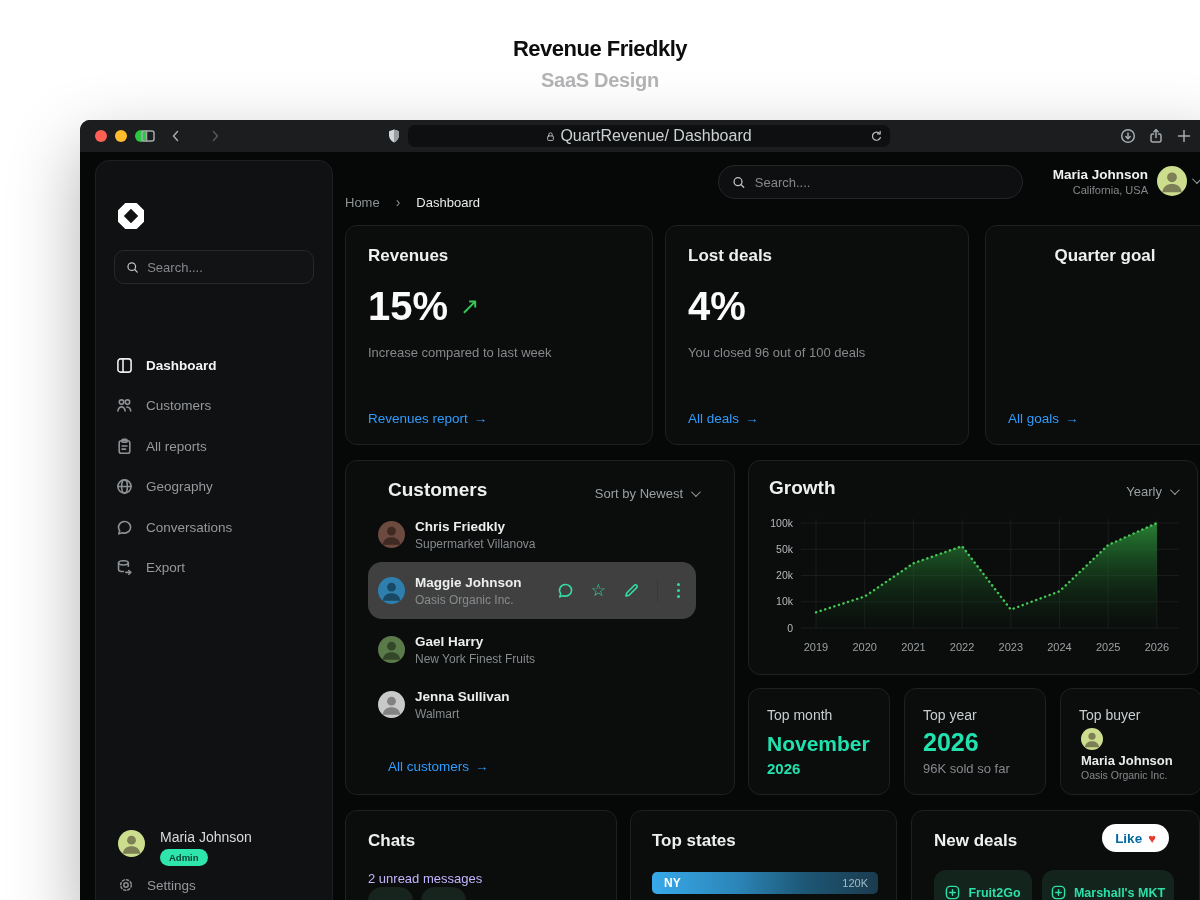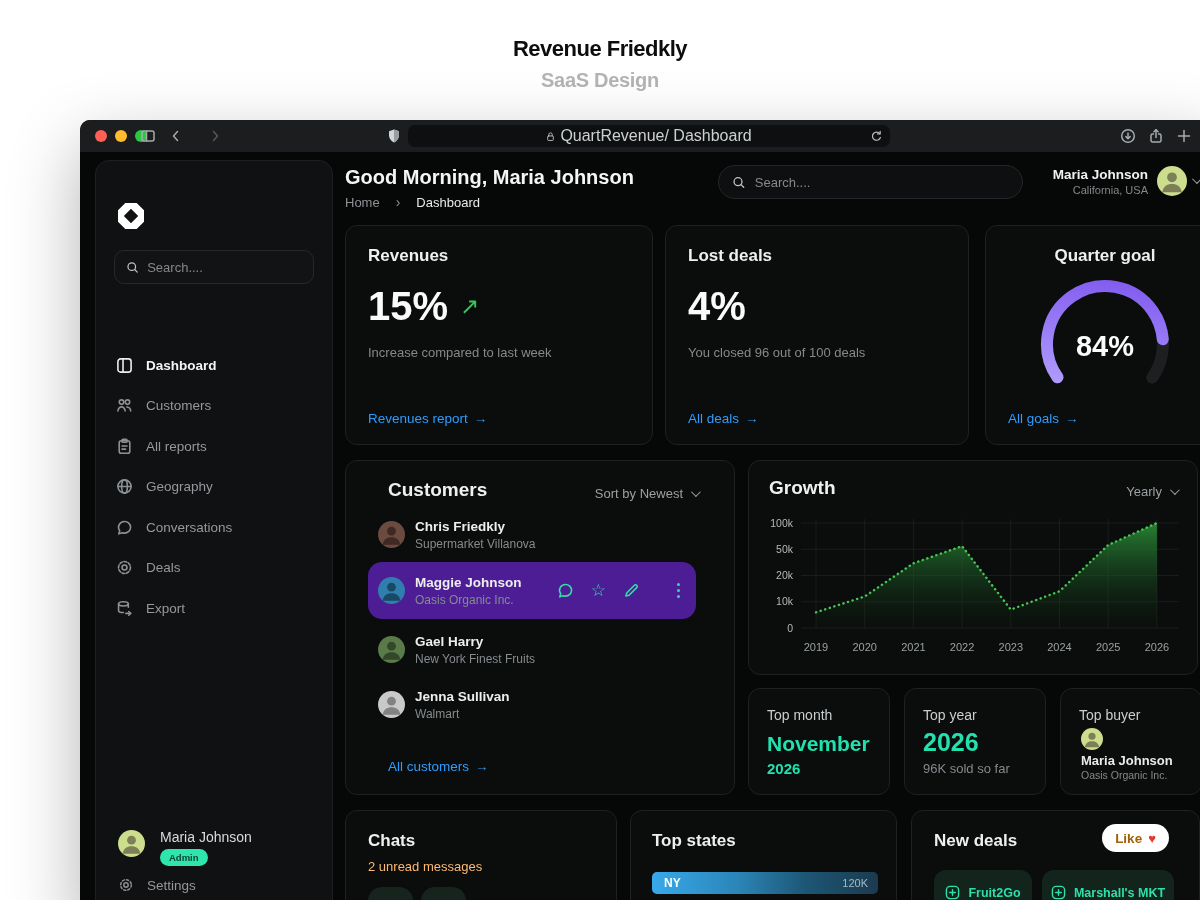--- a/index.html
+++ b/index.html
@@ -85,21 +85,21 @@
   
   .card-customers { left:265px; top:308px; width:390px; height:335px; }
   .cust-title { position:absolute; left:42px; top:18px; font-size:19px; font-weight:700; color:#eef0f0; }
   .sort { position:absolute; right:36px; top:25px; font-size:13px; color:#9ba0a3; display:flex; align-items:center; gap:8px; cursor:pointer; }
   .chev { width:7px; height:7px; border-right:1.5px solid #9ba0a3; border-bottom:1.5px solid #9ba0a3;
           transform:rotate(45deg) translateY(-2px); }
   .cust-row { position:absolute; left:22px; width:328px; height:57px; border-radius:14px; }
   .cust-row .avatar { position:absolute; left:10px; top:15px; width:27px; height:27px; }
   .cust-row .c-name { position:absolute; left:47px; top:13px; font-size:13.5px; font-weight:700; color:#eceeee; }
   .cust-row .c-comp { position:absolute; left:47px; top:31px; font-size:12px; color:#868b8e; }
-  .cust-row.selected { background:#4c1d95; }
+  .cust-row.selected { background:#404040; }
   .row-actions { position:absolute; right:14px; top:0; height:57px; display:flex; align-items:center; gap:17px; }
   .row-actions svg { width:17px; height:17px; stroke:#35dba6; }
   .act-star { color:#35dba6; font-size:17px; line-height:1; cursor:pointer; }
   .act-div { width:1px; height:22px; background:#2c3e36; }
   .kebab { display:flex; flex-direction:column; gap:3px; cursor:pointer; padding:2px; }
   .kebab i { width:3px; height:3px; border-radius:50%; background:#35dba6; }
 
   
   .card-growth { left:668px; top:308px; width:450px; height:215px; }
   .growth-title { position:absolute; left:20px; top:16px; font-size:19px; font-weight:700; color:#eef0f0; }
@@ -115,36 +115,36 @@
   .card-year { left:824px; }
   .year-val { position:absolute; left:18px; top:39px; font-size:25px; font-weight:700; color:#21e2ae; }
   .year-sub { position:absolute; left:18px; top:72px; font-size:13px; color:#85898c; }
   .card-buyer { left:980px; }
   .card-buyer .avatar { position:absolute; left:20px; top:39px; width:22px; height:22px; }
   .buyer-name { position:absolute; left:20px; top:64px; font-size:13px; font-weight:600; color:#e9ebeb; }
   .buyer-comp { position:absolute; left:20px; top:80px; font-size:10.5px; color:#85898c; }
 
   
   .card-chats { left:265px; top:658px; width:272px; height:160px; }
-  .chats-sub { position:absolute; left:22px; top:48px; font-size:13px; color:#fdba74; }
+  .chats-sub { position:absolute; left:22px; top:60px; font-size:13px; color:#c4b5fd; }
   .chat-pill { position:absolute; top:76px; width:45px; height:50px; border-radius:14px; background:#17241d; }
   .chat-pill.p1 { left:22px; } .chat-pill.p2 { left:75px; }
 
   .card-states { left:550px; top:658px; width:267px; height:160px; }
   .card-states .card-title { left:21px; }
   .state-bar { position:absolute; left:21px; top:61px; width:226px; height:22px; border-radius:5px;
                background:linear-gradient(90deg,#38a9ea 0%, #2b85b7 38%, #1d5675 68%, #1b3b4e 100%);
                display:flex; align-items:center; justify-content:space-between; padding:0 10px 0 12px; }
   .state-label { font-size:12px; font-weight:700; color:#ffffff; }
   .state-value { font-size:11px; color:#a3bac4; }
 
   .card-deals { left:831px; top:658px; width:289px; height:160px; }
   .like-btn { position:absolute; left:190px; top:13px; width:67px; height:28px; border-radius:14px; background:#ffffff;
               display:flex; align-items:center; justify-content:center; gap:6px; cursor:pointer; }
-  .like-txt { font-size:13.5px; font-weight:600; color:#a16207; }
+  .like-txt { font-size:13.5px; font-weight:600; color:#0369a1; }
   .like-heart { font-size:13px; color:#e8392e; }
   .deal-btn { position:absolute; top:59px; height:45px; border-radius:12px; background:#12241c;
               display:flex; align-items:center; justify-content:center; gap:8px; cursor:pointer;
               font-size:12.5px; font-weight:600; color:#2fdfa9; }
   .deal-btn svg { width:15px; height:15px; stroke:#2fdfa9; }
   .deal-1 { left:22px; width:98px; } .deal-2 { left:130px; width:132px; }
 
   .ic { fill:none; stroke-width:1.5; stroke-linecap:round; stroke-linejoin:round; }
 </style>
 </head>
@@ -268,27 +268,20 @@
                 <ellipse cx="8" cy="8" rx="2.7" ry="6.2"></ellipse>
                 <line x1="1.8" y1="8" x2="14.2" y2="8"></line>
               </svg>
             <span>Geography</span>
             </li>
           <li class="nav-item">
             <svg viewBox="0 0 16 16" class="ic">
                 <path d="M8 2.3a5.7 5.5 0 0 1 0 11c-.8 0-1.6-.15-2.3-.45L2.6 14l.9-2.9A5.5 5.5 0 0 1 8 2.3z"></path>
               </svg>
             <span>Conversations</span>
-            </li>
-          <li class="nav-item">
-            <svg viewBox="0 0 16 16" class="ic">
-                <circle cx="8" cy="8" r="5.6" stroke-dasharray="2.6 1.6"></circle>
-                <circle cx="8" cy="8" r="2.3"></circle>
-              </svg>
-            <span>Deals</span>
             </li>
           <li class="nav-item">
             <svg viewBox="0 0 16 16" class="ic">
                 <ellipse cx="7" cy="3.6" rx="4.6" ry="2"></ellipse>
                 <path d="M2.4 3.6v6.2c0 1.1 2 2 4.6 2"></path>
                 <path d="M11.6 3.6v3.2"></path>
                 <line x1="9.3" y1="12.6" x2="13.8" y2="12.6"></line>
                 <polyline points="12,10.8 13.8,12.6 12,14.4"></polyline>
               </svg>
             <span>Export</span>
@@ -306,21 +299,20 @@
         </div>
         <div class="side-settings">
           <svg viewBox="0 0 16 16" class="ic">
               <circle cx="8" cy="8" r="2.2"></circle>
               <circle cx="8" cy="8" r="5.3" stroke-dasharray="2.1 2.05"></circle>
             </svg>
           <span>Settings</span>
         </div>
       </div>
 
-      <div class="greeting">Good Morning, Maria Johnson</div>
       <div class="breadcrumb">
         <span class="crumb-home">Home</span>
         <span class="crumb-sep">›</span>
         <span class="crumb-cur">Dashboard</span>
       </div>
       <div class="hdr-search">
         <svg width="15" height="15" viewBox="0 0 16 16" class="ic" stroke="#c0c4c6">
             <circle cx="7" cy="7" r="4.6"></circle>
             <line x1="10.5" y1="10.5" x2="13.6" y2="13.6"></line>
           </svg>
@@ -358,33 +350,20 @@
           </div>
         <div class="card-desc">You closed 96 out of 100 deals</div>
         <div class="card-link">
           <span>All deals</span>
             <span>→</span>
         </div>
       </div>
 
       <div class="card card-goal">
         <div class="card-title">Quarter goal</div>
-        <div class="gauge-wrap">
-          <svg width="150" height="118" viewBox="0 0 150 118">
-            <defs>
-              <linearGradient id="gaugeGrad" x1="0" y1="1" x2="1" y2="0">
-                <stop offset="0" stop-color="#7a52ee"></stop>
-                  <stop offset="1" stop-color="#beafff"></stop>
-              </linearGradient>
-            </defs>
-            <circle id="gauge-track" cx="75" cy="66" r="58" fill="none" stroke="#1e1f21" stroke-width="12" stroke-linecap="round" transform="rotate(145 75 66)" stroke-dasharray="253.0727415391778 364.424747816416"></circle>
-            <circle id="gauge-value" cx="75" cy="66" r="58" fill="none" stroke="url(#gaugeGrad)" stroke-width="12" stroke-linecap="round" transform="rotate(145 75 66)" stroke-dasharray="212.58110289290937 364.424747816416"></circle>
-          </svg>
-          <div class="gauge-label">84%</div>
-        </div>
         <div class="card-link">
           <span>All goals</span>
             <span>→</span>
         </div>
       </div>
 
       <div class="card card-customers">
         <div class="cust-title">Customers</div>
         <div class="sort">
           <span>Sort by Newest</span>

